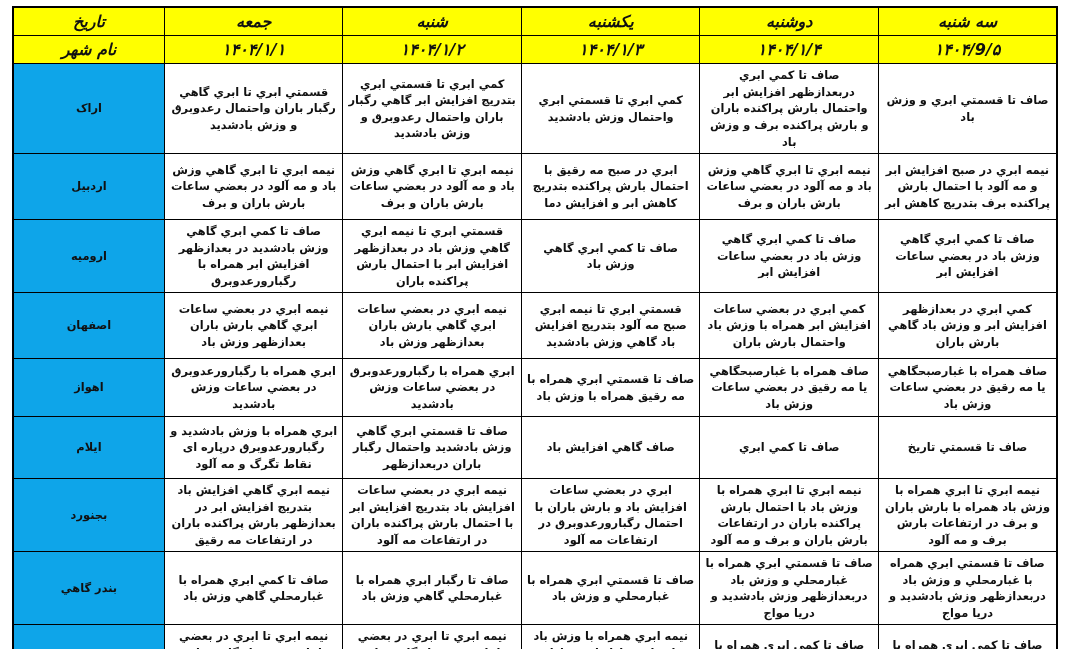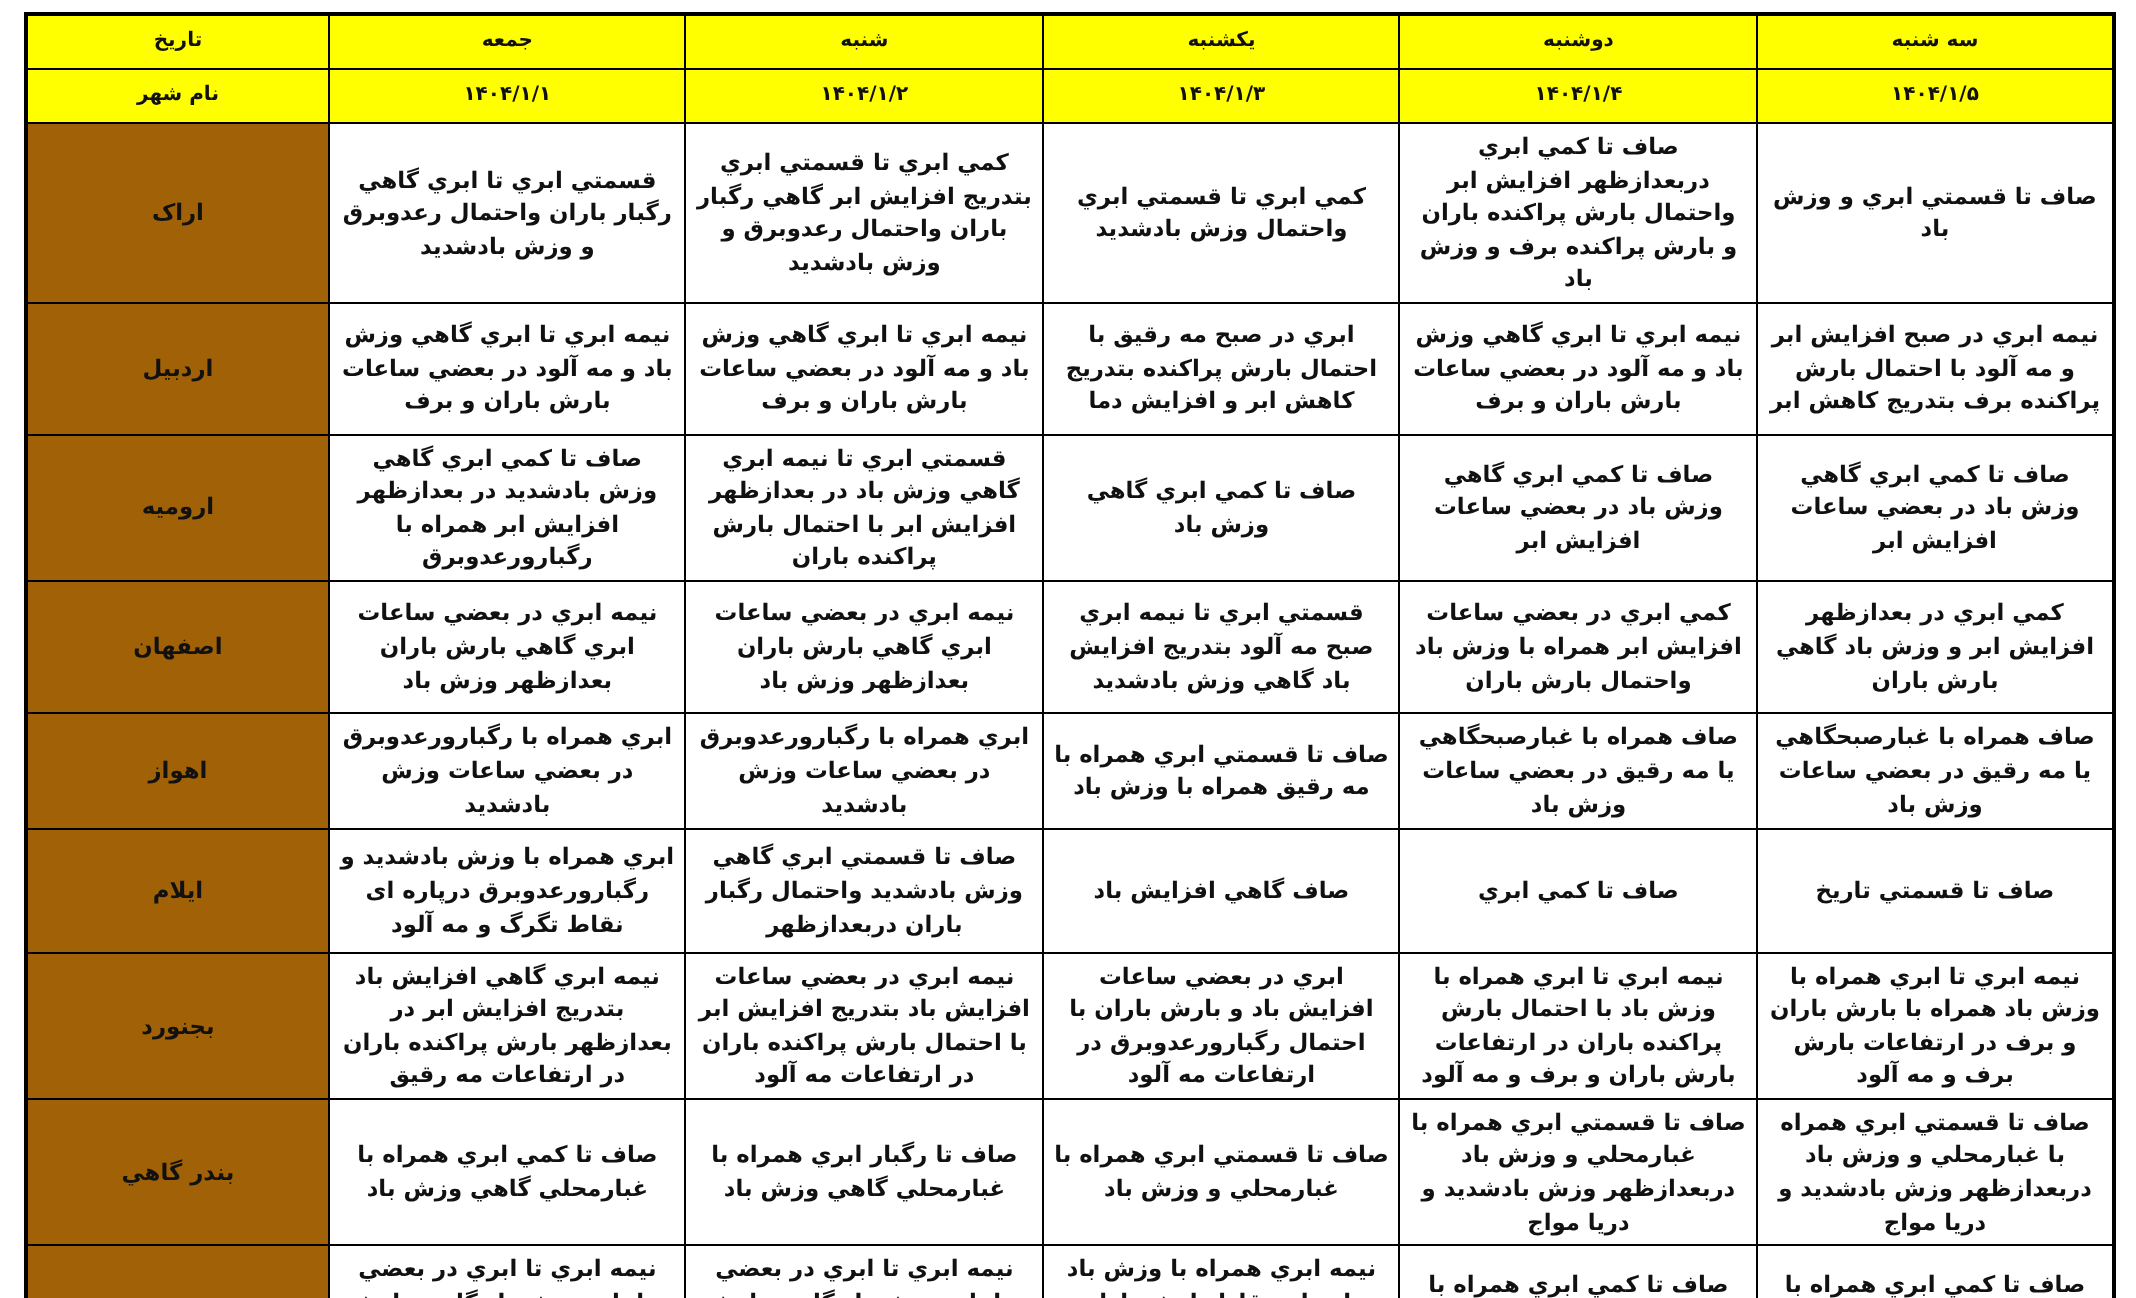--- a/index.html
+++ b/index.html
@@ -35,39 +35,40 @@
     font-size: 11.4px;
     line-height: 1.45;
     font-weight: bold;
     color: #111;
     word-wrap: break-word;
     overflow-wrap: break-word;
   }
   
   tr.head-day th, tr.head-date th {
     background: #ffff00;
-    font-size: 10px;
+    font-size: 16px;
     height: 22px;
     padding: 2px 4px;
+    font-style: italic;
   }
   tr.head-day th.corner-cell,
   tr.head-date th.corner-cell {
     background: #ffff00;
   }
   
   col.day-col { width: 17.1%; }
   col.city-col { width: 14.5%; }
 
   th.city-head, td.city-cell {
     font-size: 12.4px;
     font-weight: bold;
     letter-spacing: 0.2px;
   }
   td.city-cell {
-    background: #a16207;
+    background: #0ea5e9;
   }
   td.desc {
     font-weight: bold;
   }
   
   tr.data-row { height: 66px; }
   tr.row-ahvaz { height: 58px; }
   tr.row-ilam { height: 62px; }
   tr.row-bandarabbas { height: 63px; }
   tr.row-bushehr { height: 72px; }
@@ -88,21 +89,21 @@
     <thead>
       <tr class="head-day">
         <th>سه شنبه</th>
         <th>دوشنبه</th>
         <th>یکشنبه</th>
         <th>شنبه</th>
         <th>جمعه</th>
         <th class="corner-cell city-head">تاریخ</th>
       </tr>
       <tr class="head-date">
-        <th>۱۴۰۴/۱/۵</th>
+        <th>۱۴۰۴/9/۵</th>
         <th>۱۴۰۴/۱/۴</th>
         <th>۱۴۰۴/۱/۳</th>
         <th>۱۴۰۴/۱/۲</th>
         <th>۱۴۰۴/۱/۱</th>
         <th class="corner-cell city-head">نام شهر</th>
       </tr>
     </thead>
     <tbody>
       <tr class="data-row row-arak">
         <td class="desc">صاف تا قسمتي ابري و وزش باد</td>

